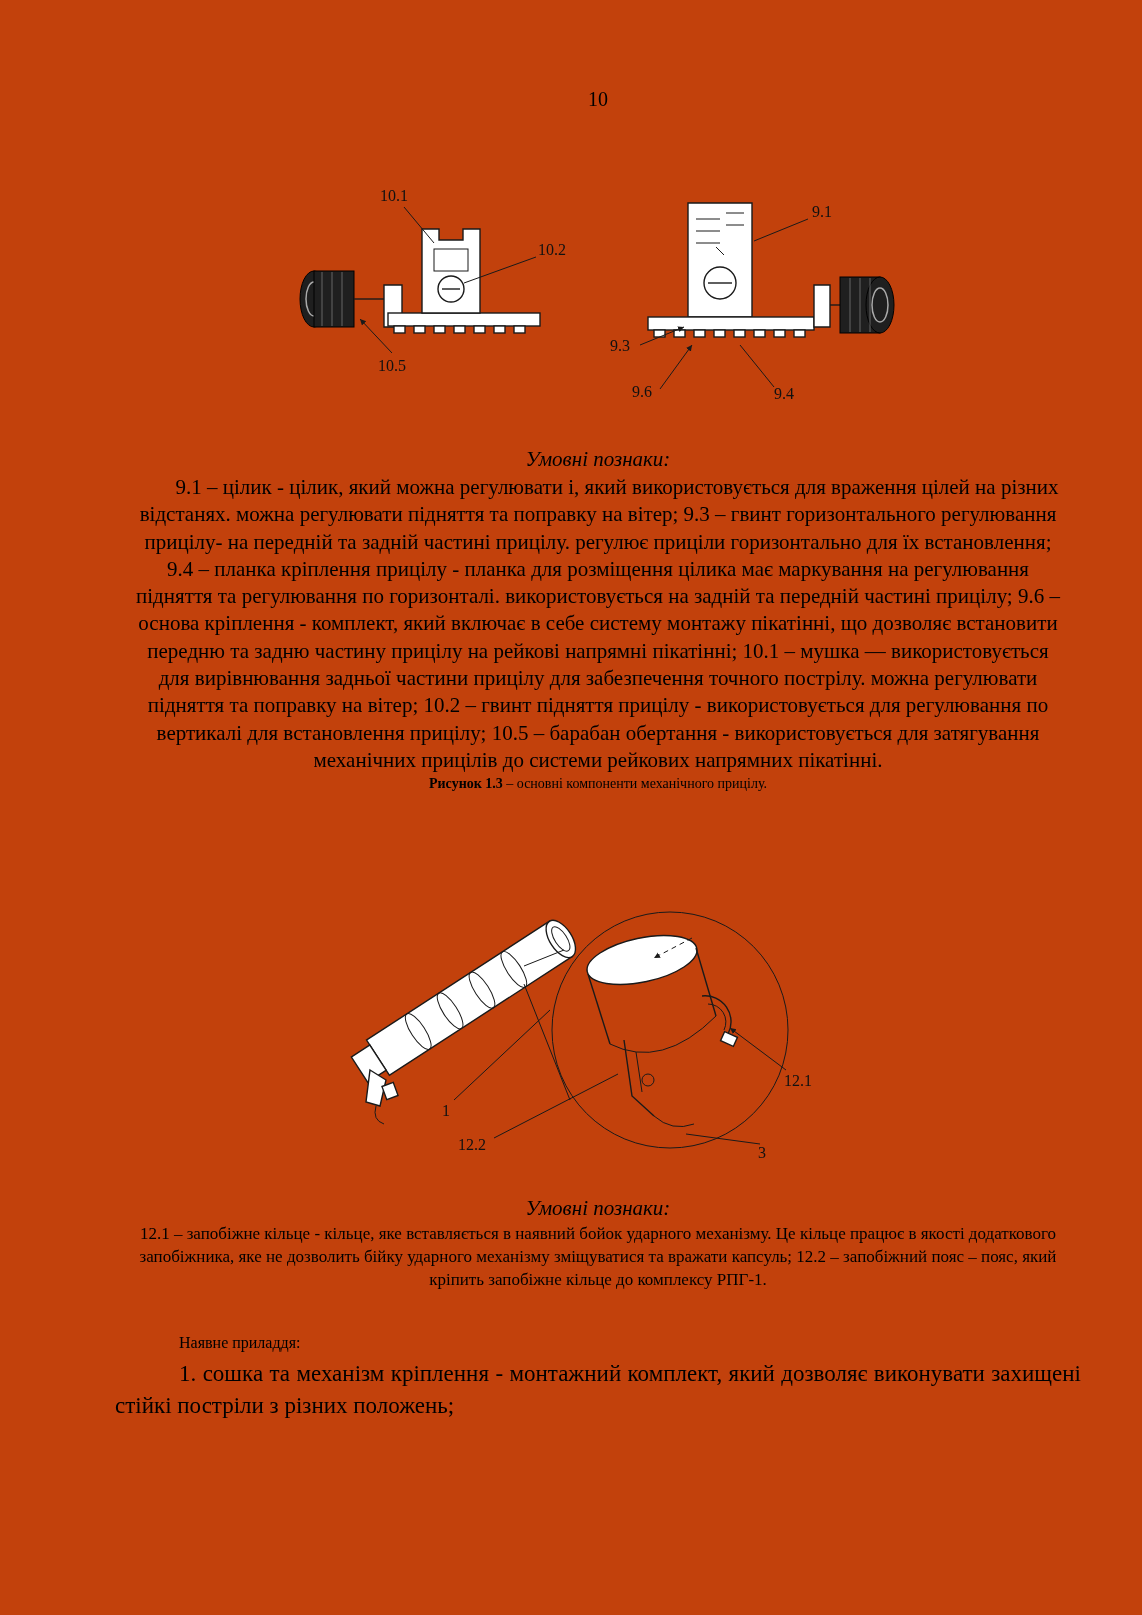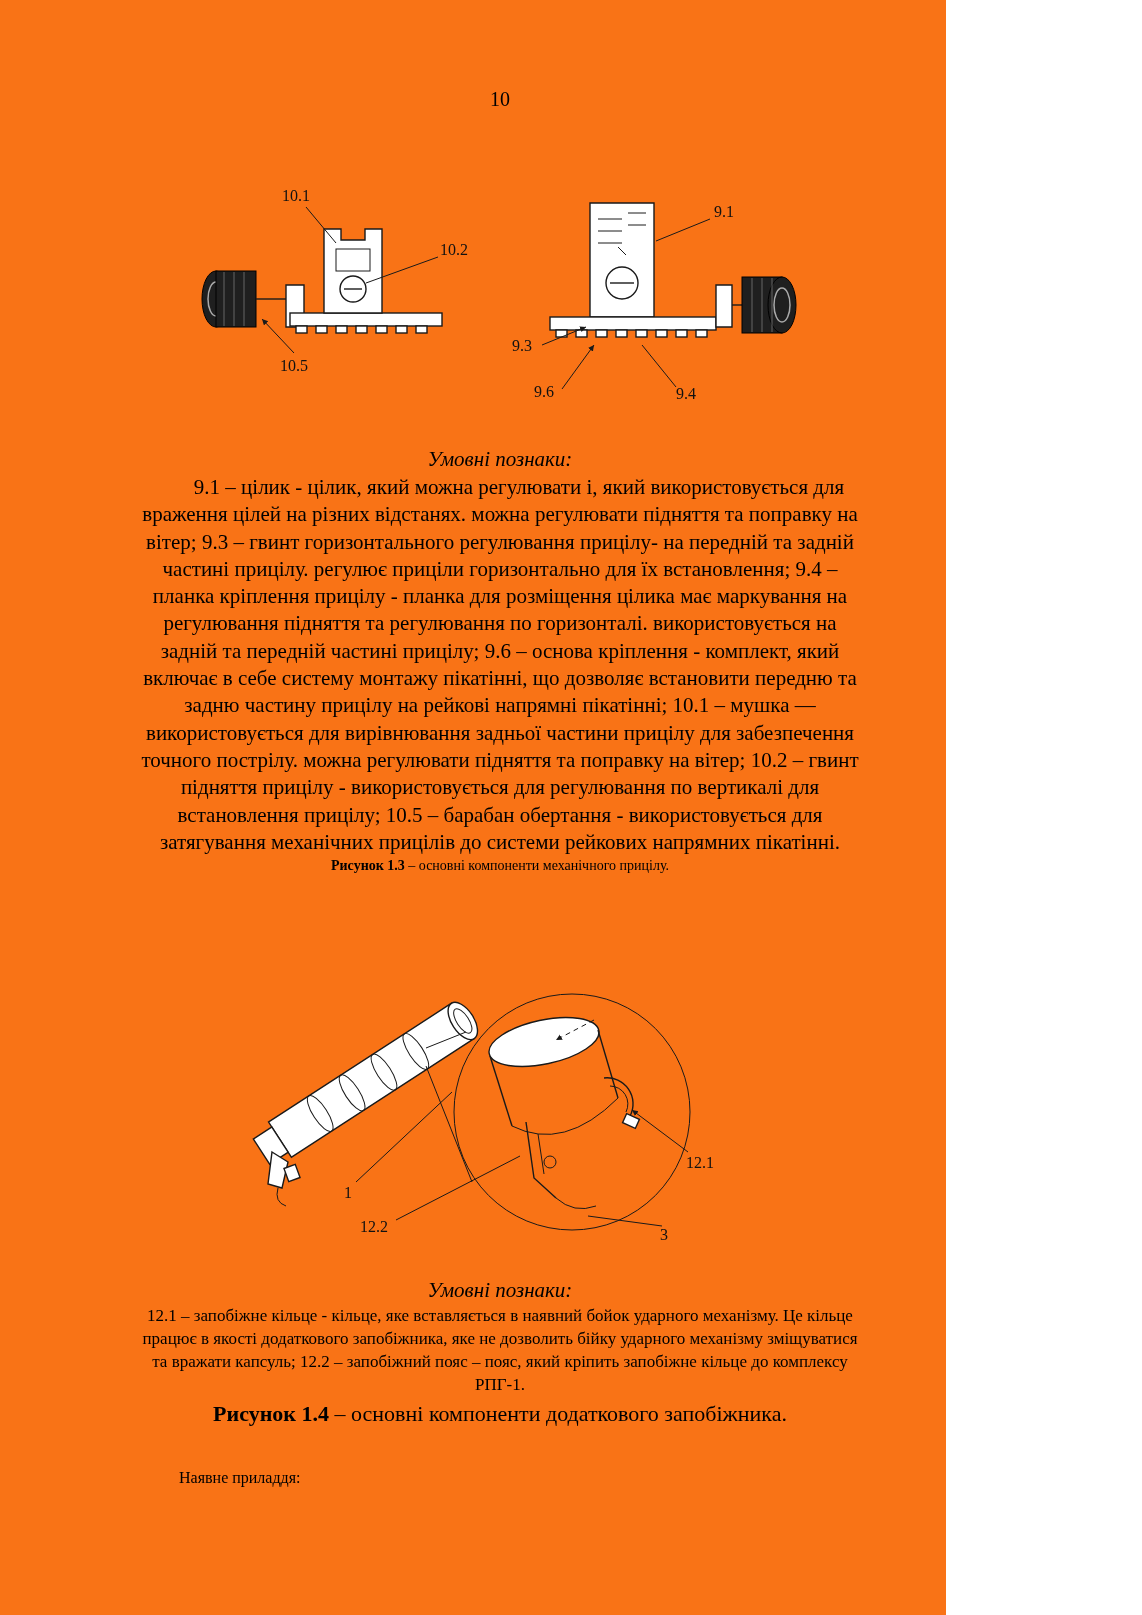--- a/index.html
+++ b/index.html
@@ -4,22 +4,22 @@
 <style>
   html, body { margin: 0; padding: 0; background: #ffffff; }
   body {
     width: 1142px; height: 1615px;
     font-family: "Liberation Serif", serif;
     color: #000;
     position: relative;
     overflow: hidden;
   }
   .sheet {
-    width: 946px; height: 1615px;
-    background: #f97316;
+    width: 1142px; height: 1615px;
+    background: #c2410c;
     box-sizing: border-box;
     padding: 88px 61px 0 115px;
   }
   .page-number {
     text-align: center;
     font-size: 20px;
     margin: 0 0 66px 0;
   }
   .figure-wrap {
     text-align: center;
@@ -224,17 +224,17 @@
         <line class="thin" x1="468" y1="232" x2="412" y2="190" marker-end="url(#arr2)"></line>
         <text x="466" y="248">12.1</text>
         <line class="thin" x1="442" y1="306" x2="368" y2="296"></line>
         <text x="440" y="320">3</text>
       </g>
     </svg>
   </div>
 
   <p class="legend-title">Умовні познаки:</p>
   <p class="legend-body second">12.1 – запобіжне кільце - кільце, яке вставляється в наявний бойок ударного механізму. Це кільце працює в якості додаткового запобіжника, яке не дозволить бійку ударного механізму зміщуватися та вражати капсуль; 12.2 – запобіжний пояс – пояс, який кріпить запобіжне кільце до комплексу РПГ-1.</p>
-  <p class="caption second"><b>Рисунок 1.4</b><span> – основні компоненти додаткового запобіжника.</span></p>
 
   <p class="accessories-heading">Наявне приладдя:</p>
+  <p class="accessories-item">1. сошка та механізм кріплення - монтажний комплект, який дозволяє виконувати захищені стійкі постріли з різних положень;</p>
 
 </div>
 
 </body></html>

